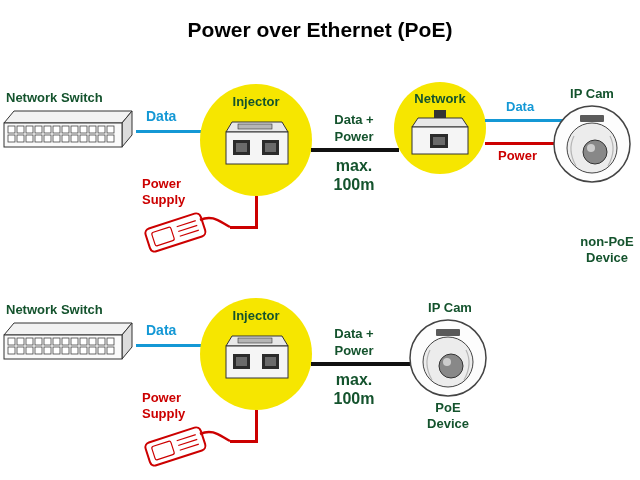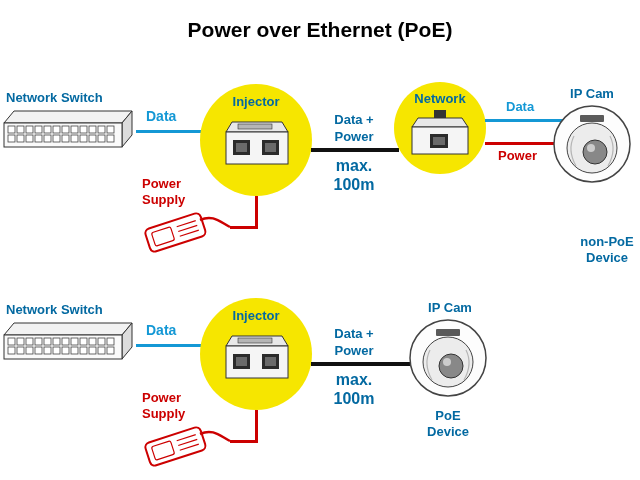--- a/index.html
+++ b/index.html
@@ -1,20 +1,20 @@
 <!DOCTYPE html>
 <html style="--blue: #1498d5; --red: #cc0000; --yellow: #f6e600;"><head>
 <meta charset="utf-8">
 <style>
   * { margin:0; padding:0; box-sizing:border-box; }
   html,body { background:#fff; }
   body { font-family:"Liberation Sans", sans-serif; }
   .canvas { position:relative; width:640px; height:480px; background:#fff; overflow:hidden; }
   .abs { position:absolute; }
-  .lbl { font-weight:bold; font-size:13px; color:#0369a1; line-height:1.2; }
+  .lbl { font-weight:bold; font-size:13px; color:#14532d; line-height:1.2; }
   .title { position:absolute; top:18px; left:0; width:640px; text-align:center;
            font-size:21px; font-weight:bold; color:#000; }
   .blue { color:var(--blue,#1498d5); }
   .red  { color:var(--red,#cc0000); }
   .ctr { text-align:center; }
   .pre { white-space:pre-line; }
   .small { font-size:16px; }
   .hline { position:absolute; background:#111; }
   .blueline { background:var(--blue,#1498d5); }
   .redline  { background:var(--red,#cc0000); }
@@ -188,21 +188,21 @@
   <div class="abs lbl ctr" style="left:404px; top:300px; width:92px;">IP Cam</div>
   <svg class="abs" style="left:402px; top:316px;" width="92" height="82" viewBox="0 0 92 82">
     <circle cx="46" cy="42" r="38" fill="#fdfdfd" stroke="#444" stroke-width="1.5"></circle>
     <rect x="34" y="13" width="24" height="7" rx="1" fill="#5a5a5a"></rect>
     <circle cx="46" cy="46" r="25" fill="#ececec" stroke="#444"></circle>
     <path d="M30,64 Q21,48 28,34" fill="none" stroke="#b5b5b5" stroke-width="1.2"></path>
     <path d="M62,64 Q71,48 64,34" fill="none" stroke="#b5b5b5" stroke-width="1.2"></path>
     <circle cx="49" cy="50" r="12" fill="#888" stroke="#333"></circle>
     <circle cx="45" cy="46" r="4" fill="#ccc"></circle>
   </svg>
-  <div class="abs lbl ctr pre" style="left:402px; top:400px; width:92px;margin-top:8px;">PoE
+  <div class="abs lbl ctr pre" style="left:402px; top:400px; width:92px;">PoE
 Device</div>
 
   <div class="abs lbl red pre" style="left:142px; top:390px;">Power
 Supply</div>
   <svg class="abs" style="left:138px; top:420px;" width="100" height="48" viewBox="0 0 100 48">
     <g transform="rotate(-18 45 24)">
       <rect x="8" y="12" width="58" height="24" rx="5" fill="#fff" stroke="#cc0000" stroke-width="2"></rect>
       <rect x="14" y="17" width="20" height="14" rx="2" fill="none" stroke="#cc0000" stroke-width="1.2"></rect>
       <line x1="40" y1="19" x2="60" y2="19" stroke="#cc0000" stroke-width="1.2"></line>
       <line x1="40" y1="24" x2="60" y2="24" stroke="#cc0000" stroke-width="1.2"></line>

